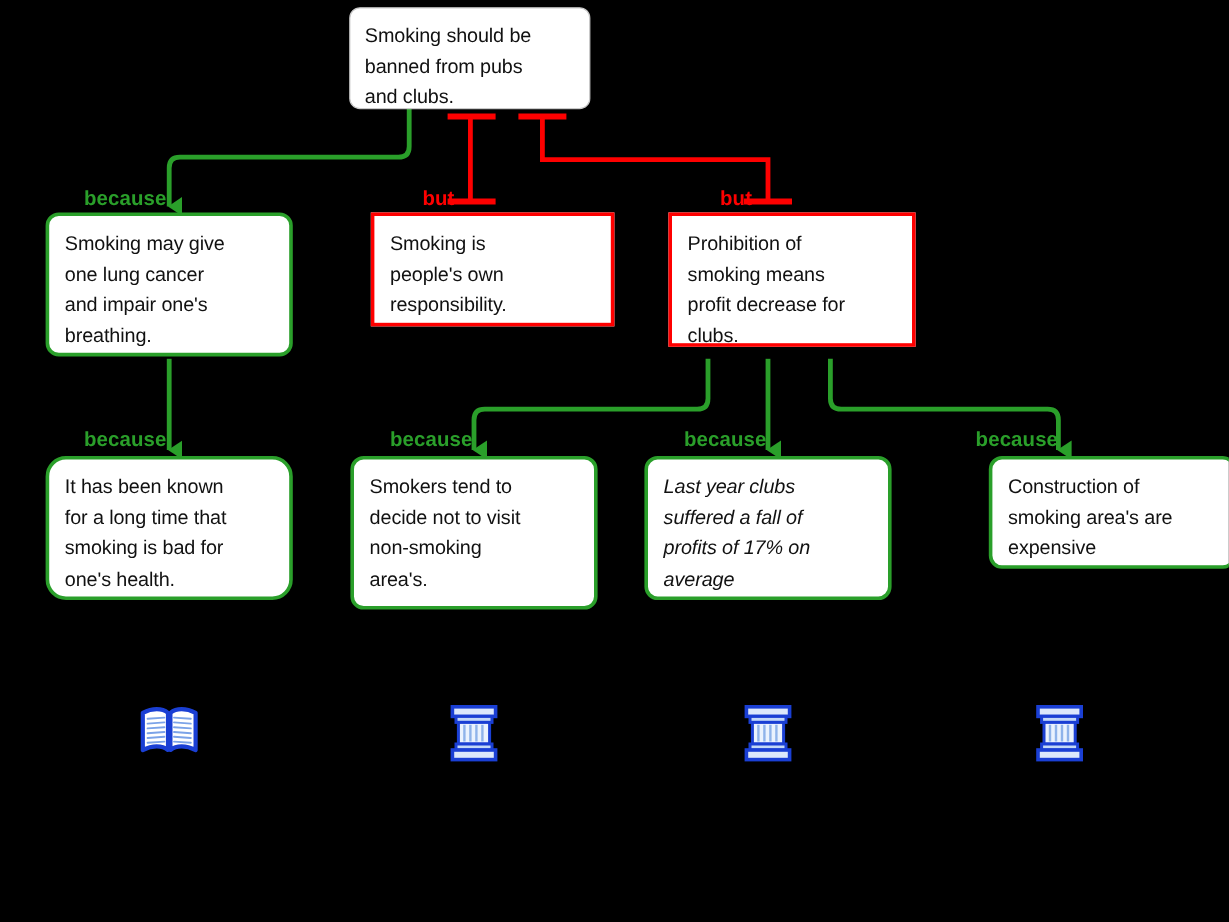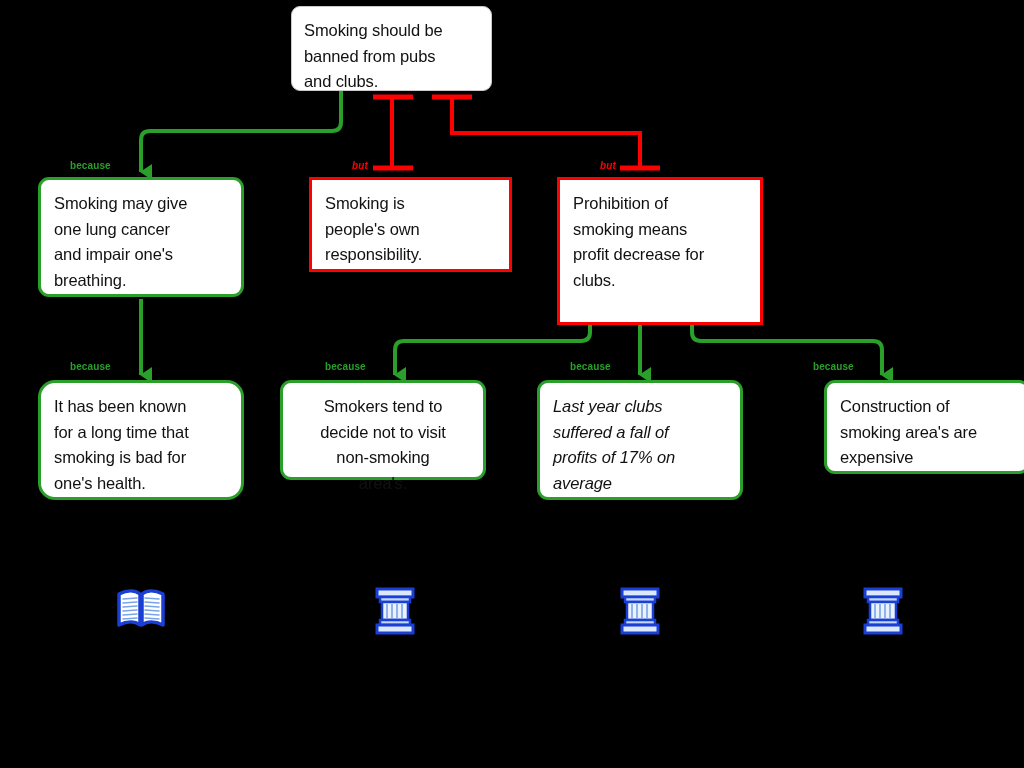--- a/index.html
+++ b/index.html
@@ -55,28 +55,28 @@
     margin-left: 20px;
   }
   .node p {
     margin: 0;
     white-space: pre-line;
   }
   
   .edge-label {
     position: absolute;
     z-index: 4;
-    font-size: 10px;
+    font-size: 17px;
     line-height: 12px;
     font-weight: bold;
     letter-spacing: 0.1px;
     white-space: nowrap;
   }
   .edge-label.because { color: #2a9f2a; }
-  .edge-label.but { color: #fe0000; font-style: italic; }
+  .edge-label.but { color: #fe0000; }
   
   .evidence {
     position: absolute;
     z-index: 3;
     width: 56px;
     height: 56px;
   }
   .evidence svg { display: block; }
 </style>
 </head>
@@ -136,35 +136,35 @@
 and impair one's
 breathing.</p>
   </div>
 
   <div class="node objection" style="left:289px; top:177px; width:203px; height:95px;">
     <p>Smoking is
 people's own
 responsibility.</p>
   </div>
 
-  <div class="node objection" style="left:537px; top:177px; width:206px; height:148px;">
+  <div class="node objection" style="left:537px; top:177px; width:206px; height:112px;">
     <p>Prohibition of
 smoking means
 profit decrease for
 clubs.</p>
   </div>
 
   <div class="node support" style="left:38px; top:380px; width:206px; height:120px;border-radius:17px;">
     <p>It has been known
 for a long time that
 smoking is bad for
 one's health.</p>
   </div>
 
-  <div class="node support" style="left:280px; top:380px; width:206px; height:100px;text-align:center;">
+  <div class="node support" style="left:292px; top:380px; width:206px; height:128px;">
     <p>Smokers tend to
 decide not to visit
 non-smoking
 area's.</p>
   </div>
 
   <div class="node support" style="left:537px; top:380px; width:206px; height:120px;font-style:italic;">
     <p>Last year clubs
 suffered a fall of
 profits of 17% on

